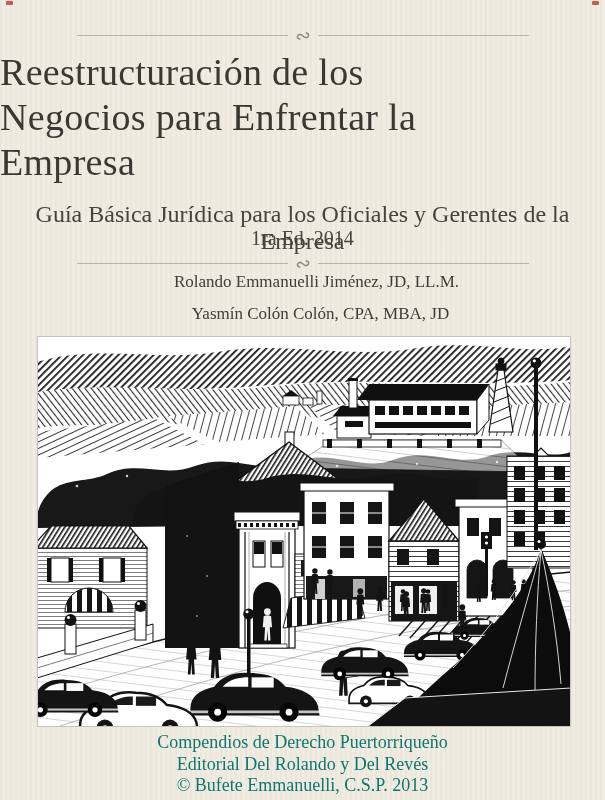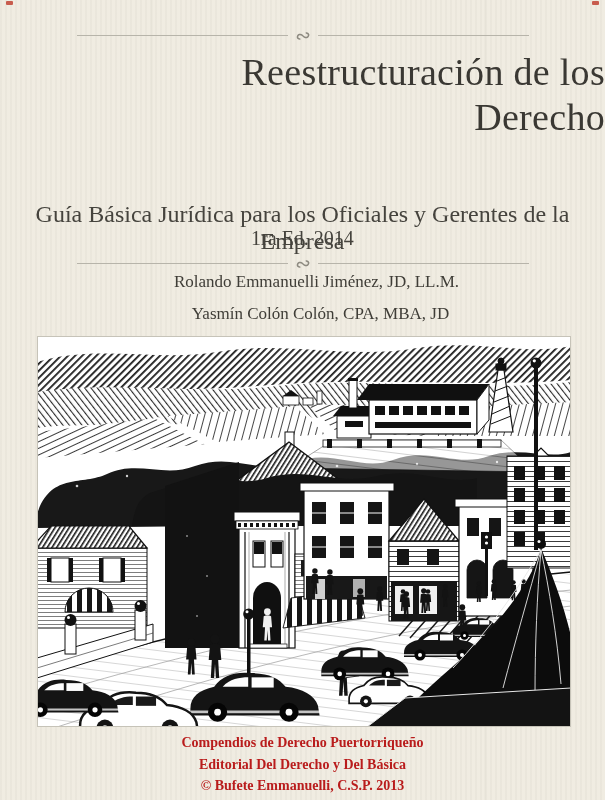--- a/index.html
+++ b/index.html
@@ -14,45 +14,46 @@
     color:#3b3934;
   }
   .abs{position:absolute;}
   .corner-mark{position:absolute;top:1px;width:7px;height:4px;background:#c14334;opacity:.85;border-radius:1px;}
   .divider{position:absolute;left:77px;width:452px;display:flex;align-items:center;}
   .divider .line{flex:1;height:1px;background:#b7b4aa;}
   .divider .orn{
     font-family:"DejaVu Sans",sans-serif;font-style:italic;font-size:19px;line-height:14px;
     color:#8d8a80;padding:0 7px;transform:rotate(-10deg);
   }
-  .title{left:0;right:0;top:50px;text-align:right;font-size:38px;line-height:45px;
+  .title{left:0;right:0;top:50px;text-align:left;font-size:38px;line-height:45px;
     color:#3a3833;letter-spacing:.3px;font-weight:400;}
   .subtitle{left:0;right:0;top:201px;text-align:center;font-size:24px;color:#45433d;}
   .edition{left:0;right:0;top:227px;text-align:center;font-size:20px;color:#45433d;}
   .author{left:0;right:0;text-align:center;font-size:17px;color:#3f3d37;}
   .author-1{top:272px;padding-left:28px;} .author-2{top:304px;margin-left:36px;}
   .illustration{left:37px;top:336px;width:534px;height:391px;background:#ffffff;}
-  .footer{left:0;right:0;top:732px;text-align:center;font-size:14px;line-height:21.5px;color:#b91c1c;font-weight:bold;}
+  .footer{left:0;right:0;top:732px;text-align:center;font-size:18px;line-height:21.5px;color:#0f766e;}
   svg{display:block;}
 </style>
 </head>
 <body>
 
 <div class="corner-mark" style="left:6px;"></div>
 <div class="corner-mark" style="left:592px;"></div>
 
 <div class="divider" style="top:28px;">
   <div class="line"></div>
   <span class="orn">∾</span>
   <div class="line"></div>
 </div>
 
 <h1 class="abs title" style="margin:0;">
   <span style="display:block">Reestructuración de los</span>
-  <span style="display:block">Derecho</span>
+  <span style="display:block">Negocios para Enfrentar la</span>
+  <span style="display:block">Empresa</span>
 </h1>
 
 <div class="abs subtitle">Guía Básica Jurídica para los Oficiales y Gerentes de la Empresa</div>
 <div class="abs edition">1ra Ed. 2014</div>
 
 <div class="divider" style="top:256px;">
   <div class="line"></div>
   <span class="orn">∾</span>
   <div class="line"></div>
 </div>
@@ -401,15 +402,15 @@
     <polygon points="330,391 368,362 534,352 534,391" fill="#131313"></polygon>
     <path d="M330,391 L368,362 L534,352" stroke="#e8e8e8" stroke-width="1" fill="none"></path>
   </g>
 
   <rect x="0.5" y="0.5" width="533" height="390" fill="none" stroke="#c6c3b8" stroke-width="1"></rect>
 </svg>
 </div>
 
 <div class="abs footer">
   <div>Compendios de Derecho Puertorriqueño</div>
-  <div>Editorial Del Derecho y Del Básica</div>
+  <div>Editorial Del Rolando y Del Revés</div>
   <div>© Bufete Emmanuelli, C.S.P. 2013</div>
 </div>
 
 </body></html>

